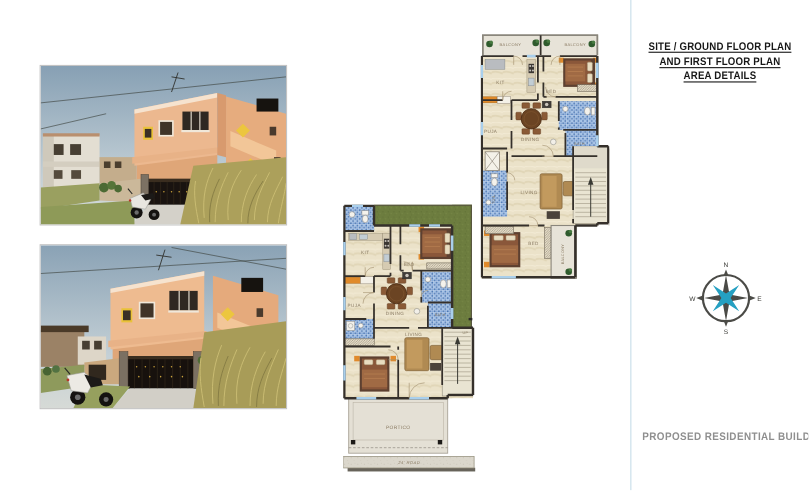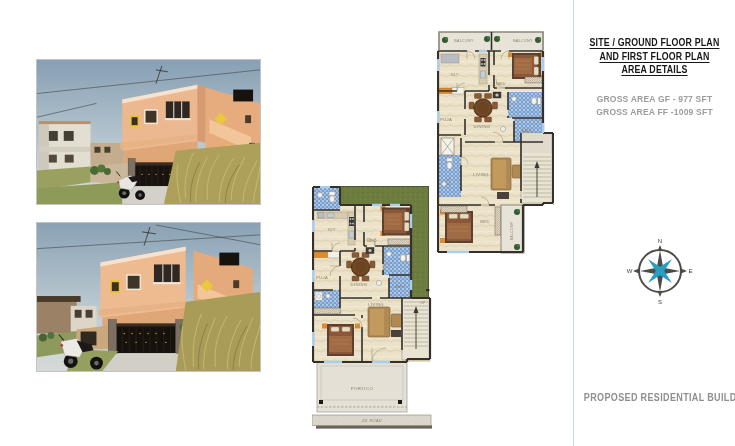--- a/index.html
+++ b/index.html
@@ -677,24 +677,20 @@
   </div>
 
   <div class="divider"></div>
 
   <div class="side-block title-block">
     <span class="title-line">SITE / GROUND FLOOR PLAN</span>
     <span class="title-line">AND FIRST FLOOR PLAN</span>
     <span class="title-line">AREA DETAILS</span>
   </div>
 
-  <div class="side-block areas-block">
-    <span class="area-line">GROSS AREA GF - 977 SFT</span>
-    <span class="area-line">GROSS AREA FF -1009 SFT</span>
-  </div>
 
   <div class="compass-wrap">
     <svg viewBox="0 0 68 68" width="68" height="68">
       <circle cx="34" cy="35" r="21" fill="none" stroke="#4b4b47" stroke-width="2"></circle>
       <polygon points="61,35 55,32.6 55,37.4" fill="#4b4b47"></polygon>
       <polygon points="7,35 13,32.6 13,37.4" fill="#4b4b47"></polygon>
       <polygon points="34,9 31.6,15 36.4,15" fill="#4b4b47"></polygon>
       <polygon points="34,61 31.6,55 36.4,55" fill="#4b4b47"></polygon>
       <path d="M34,14 L37.2,31.8 L54,35 L37.2,38.2 L34,56 L30.8,38.2 L14,35 L30.8,31.8 Z" fill="#4b4b47"></path>
       <path d="M46,23 L38.2,35 L46,47 L34,39.2 L22,47 L29.8,35 L22,23 L34,30.8 Z" fill="#25a0c2"></path>

